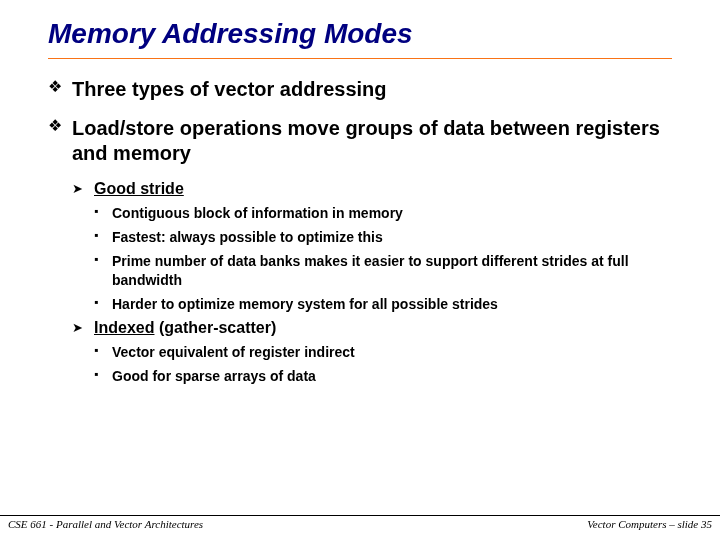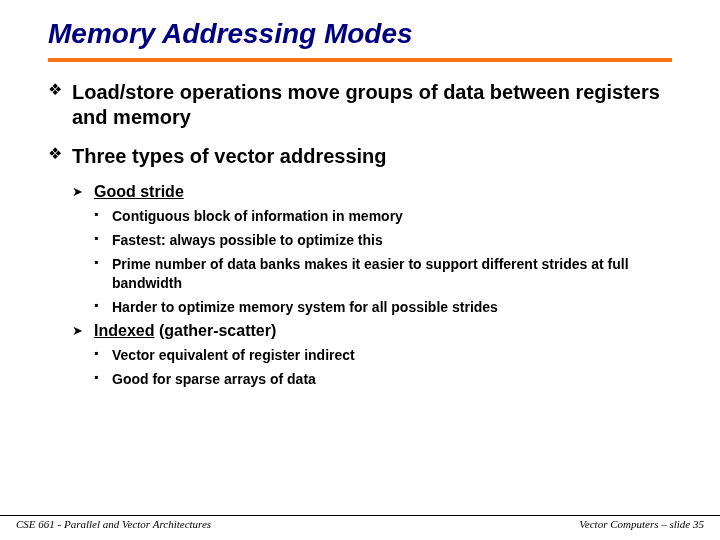--- a/index.html
+++ b/index.html
@@ -13,21 +13,21 @@
   }
   .slide {
     padding: 18px 48px 0 48px;
   }
   .title {
     font-size: 28px;
     font-weight: bold;
     font-style: italic;
     color: #000080;
     padding-bottom: 8px;
-    border-bottom: 4px solid #f97316;
+    border-bottom: 1px solid #f97316;
     margin-bottom: 18px;
   }
   .bullets { list-style: none; }
   .lvl1 {
     font-size: 20px;
     font-weight: bold;
     color: #000;
     margin-bottom: 14px;
     padding-left: 24px;
     position: relative;
@@ -75,42 +75,42 @@
     left: 0;
     top: 0;
     color: #000;
     font-size: 12px;
   }
   .footer {
     position: absolute;
     bottom: 10px;
     left: 0;
     width: 100%;
-    padding: 0 16px;
+    padding: 0 8px;
     border-top: 1px solid #000;
   }
   .footer-inner {
     display: flex;
     justify-content: space-between;
     font-size: 11px;
     font-style: italic;
     font-family: "Times New Roman", serif;
     color: #000;
     padding-top: 2px;
   }
 </style>
 </head>
 <body>
 
 <div class="slide">
   <h1 class="title">Memory Addressing Modes</h1>
 
   <ul class="bullets">
+    <li class="lvl1">Three types of vector addressing</li>
     <li class="lvl1">Load/store operations move groups of data between registers and memory</li>
-    <li class="lvl1">Three types of vector addressing</li>
 
     <li class="lvl2"><span class="u">Good stride</span></li>
     <li class="lvl3">Contiguous block of information in memory</li>
     <li class="lvl3">Fastest: always possible to optimize this</li>
 
     <li class="lvl3">Prime number of data banks makes it easier to support different strides at full bandwidth</li>
     <li class="lvl3">Harder to optimize memory system for all possible strides</li>
 
     <li class="lvl2"><span class="u">Indexed</span><span> (gather-scatter)</span></li>
     <li class="lvl3">Vector equivalent of register indirect</li>

